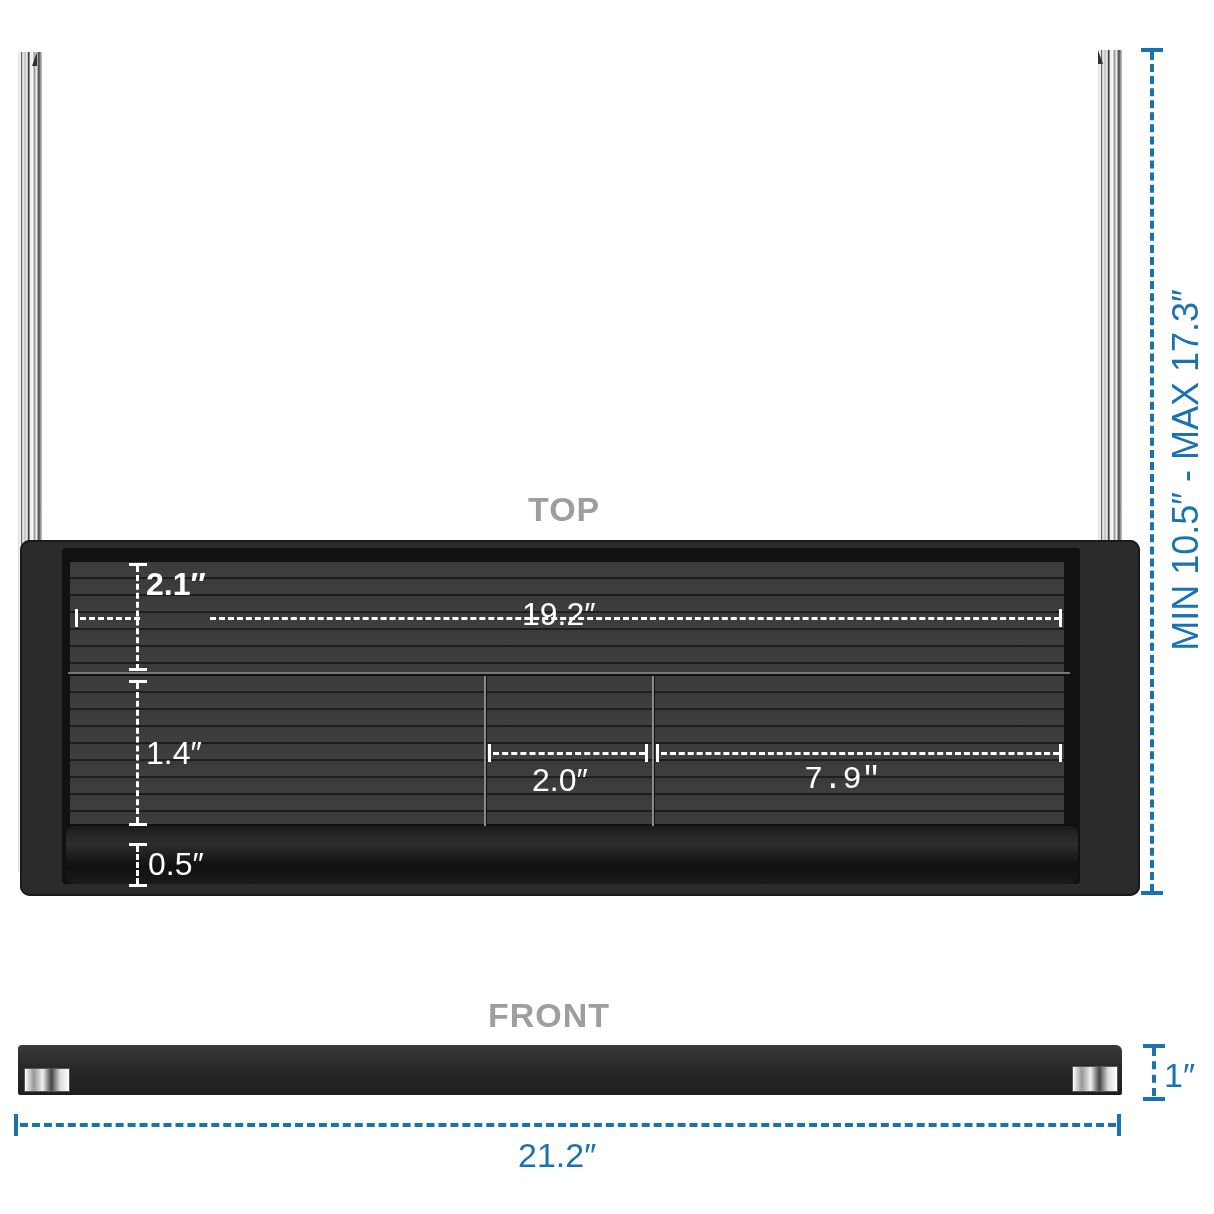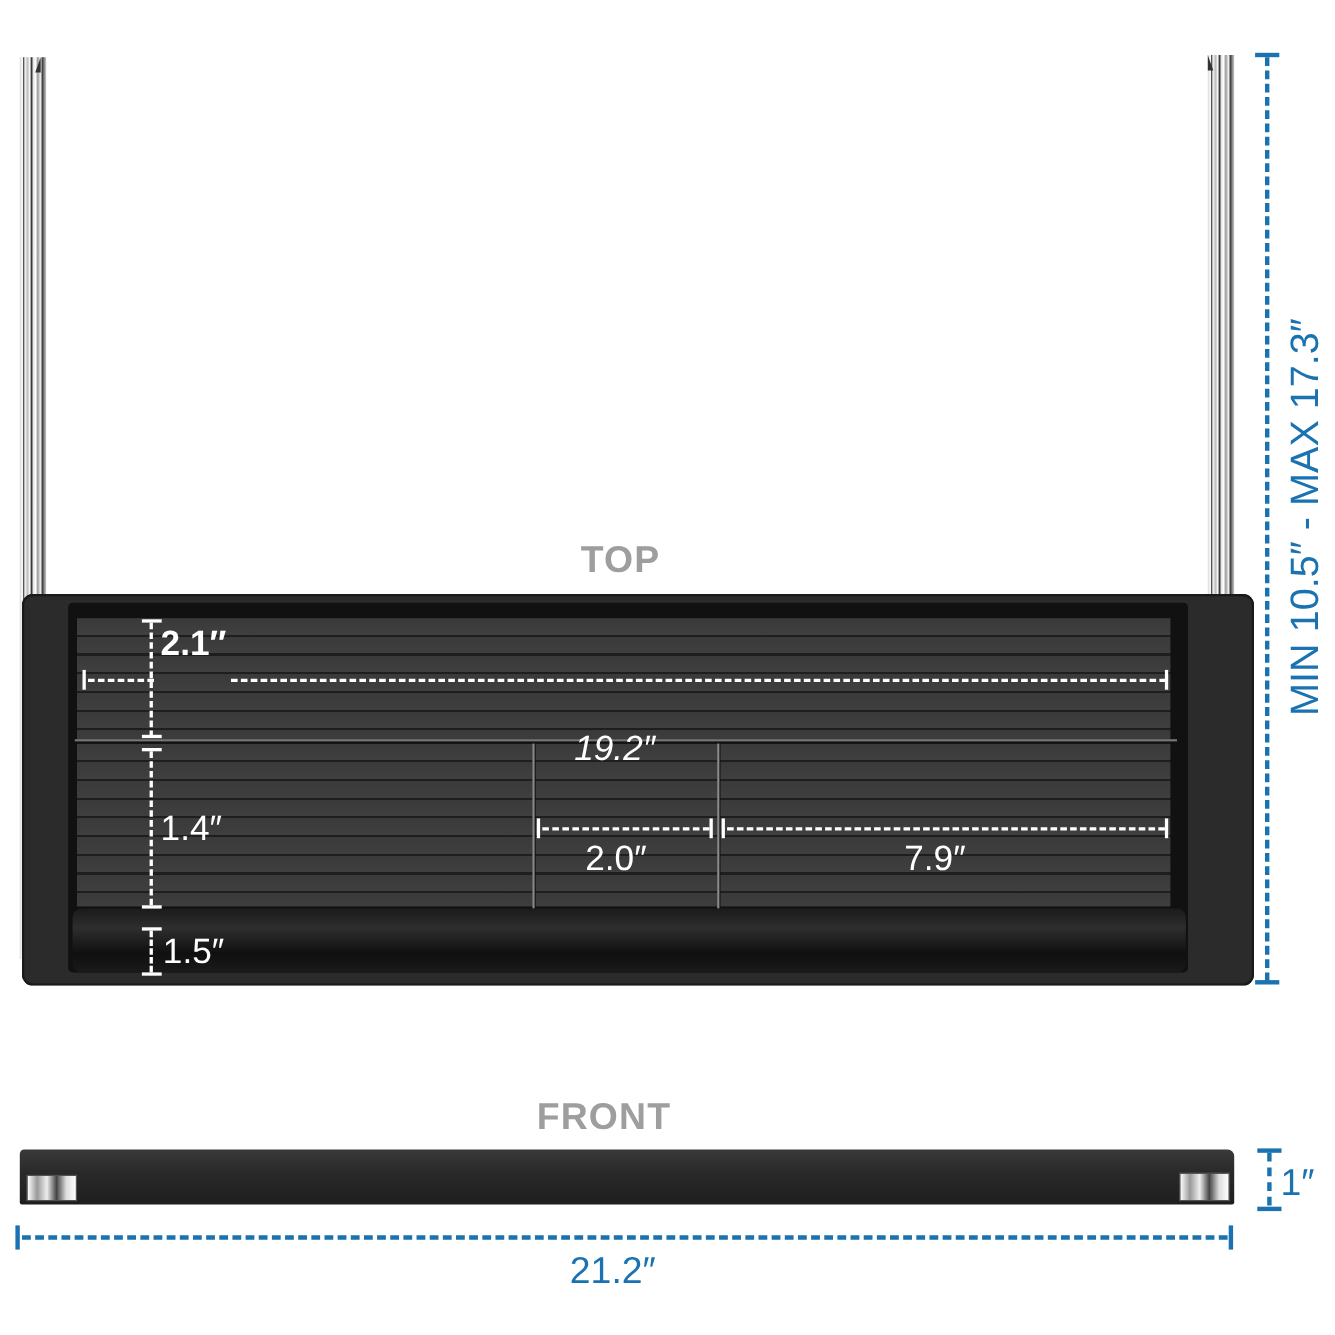--- a/index.html
+++ b/index.html
@@ -50,46 +50,46 @@
   <div class="bin" style="left:487px;top:676px;width:165px;height:148px;"></div>
   <div class="divider-v" style="left:652px;top:676px;height:150px;"></div>
   <div class="bin" style="left:655px;top:676px;width:409px;height:148px;"></div>
 
   <div class="lip" style="left:66px;top:826px;width:1012px;height:58px;"></div>
 
   <div class="tick-v" style="left:75px;top:609px;"></div>
   <div class="dash-h" style="left:80px;top:617px;width:60px;"></div>
   <div class="dash-h" style="left:210px;top:617px;width:850px;"></div>
   <div class="tick-v" style="left:1059px;top:609px;"></div>
-  <div class="wlabel" style="left:522px;top:664px;font-style:italic;">19.2″</div>
+  <div class="wlabel" style="left:522px;top:598px;">19.2″</div>
 
   <div class="tick-h" style="left:129px;top:563px;"></div>
   <div class="dash-v" style="left:136px;top:566px;height:104px;"></div>
   <div class="tick-h" style="left:129px;top:668px;"></div>
   <div class="wlabel" style="left:146px;top:568px;font-weight:bold;">2.1″</div>
 
   <div class="tick-h" style="left:129px;top:680px;"></div>
   <div class="dash-v" style="left:136px;top:683px;height:140px;"></div>
   <div class="tick-h" style="left:129px;top:823px;"></div>
   <div class="wlabel" style="left:146px;top:737px;">1.4″</div>
 
   <div class="tick-h" style="left:129px;top:843px;"></div>
   <div class="dash-v" style="left:136px;top:846px;height:38px;"></div>
   <div class="tick-h" style="left:129px;top:884px;"></div>
-  <div class="wlabel" style="left:148px;top:848px;">1.5″</div>
+  <div class="wlabel" style="left:148px;top:848px;">0.5″</div>
 
   <div class="tick-v" style="left:488px;top:744px;"></div>
   <div class="dash-h" style="left:493px;top:752px;width:152px;"></div>
   <div class="tick-v" style="left:645px;top:744px;"></div>
   <div class="wlabel" style="left:532px;top:764px;">2.0″</div>
 
   <div class="tick-v" style="left:656px;top:744px;"></div>
   <div class="dash-h" style="left:661px;top:752px;width:398px;"></div>
   <div class="tick-v" style="left:1059px;top:744px;"></div>
-  <div class="wlabel" style="left:822px;top:764px;">7.9″</div>
+  <div class="wlabel" style="left:804px;top:764px;font-family:Liberation Mono, monospace;">7.9″</div>
 
   <div class="btick-h" style="left:1141px;top:48px;"></div>
   <div class="bdash-v" style="left:1150px;top:52px;height:840px;"></div>
   <div class="btick-h" style="left:1141px;top:891px;"></div>
   <div class="blabel" style="left:1186px;top:470px;font-size:36px;transform:translate(-50%,-50%) rotate(-90deg);transform-origin:center;">MIN 10.5″ - MAX 17.3″</div>
 </div>
 
 <div>
   <div class="view-title" style="left:488px;top:998px;">FRONT</div>
 

